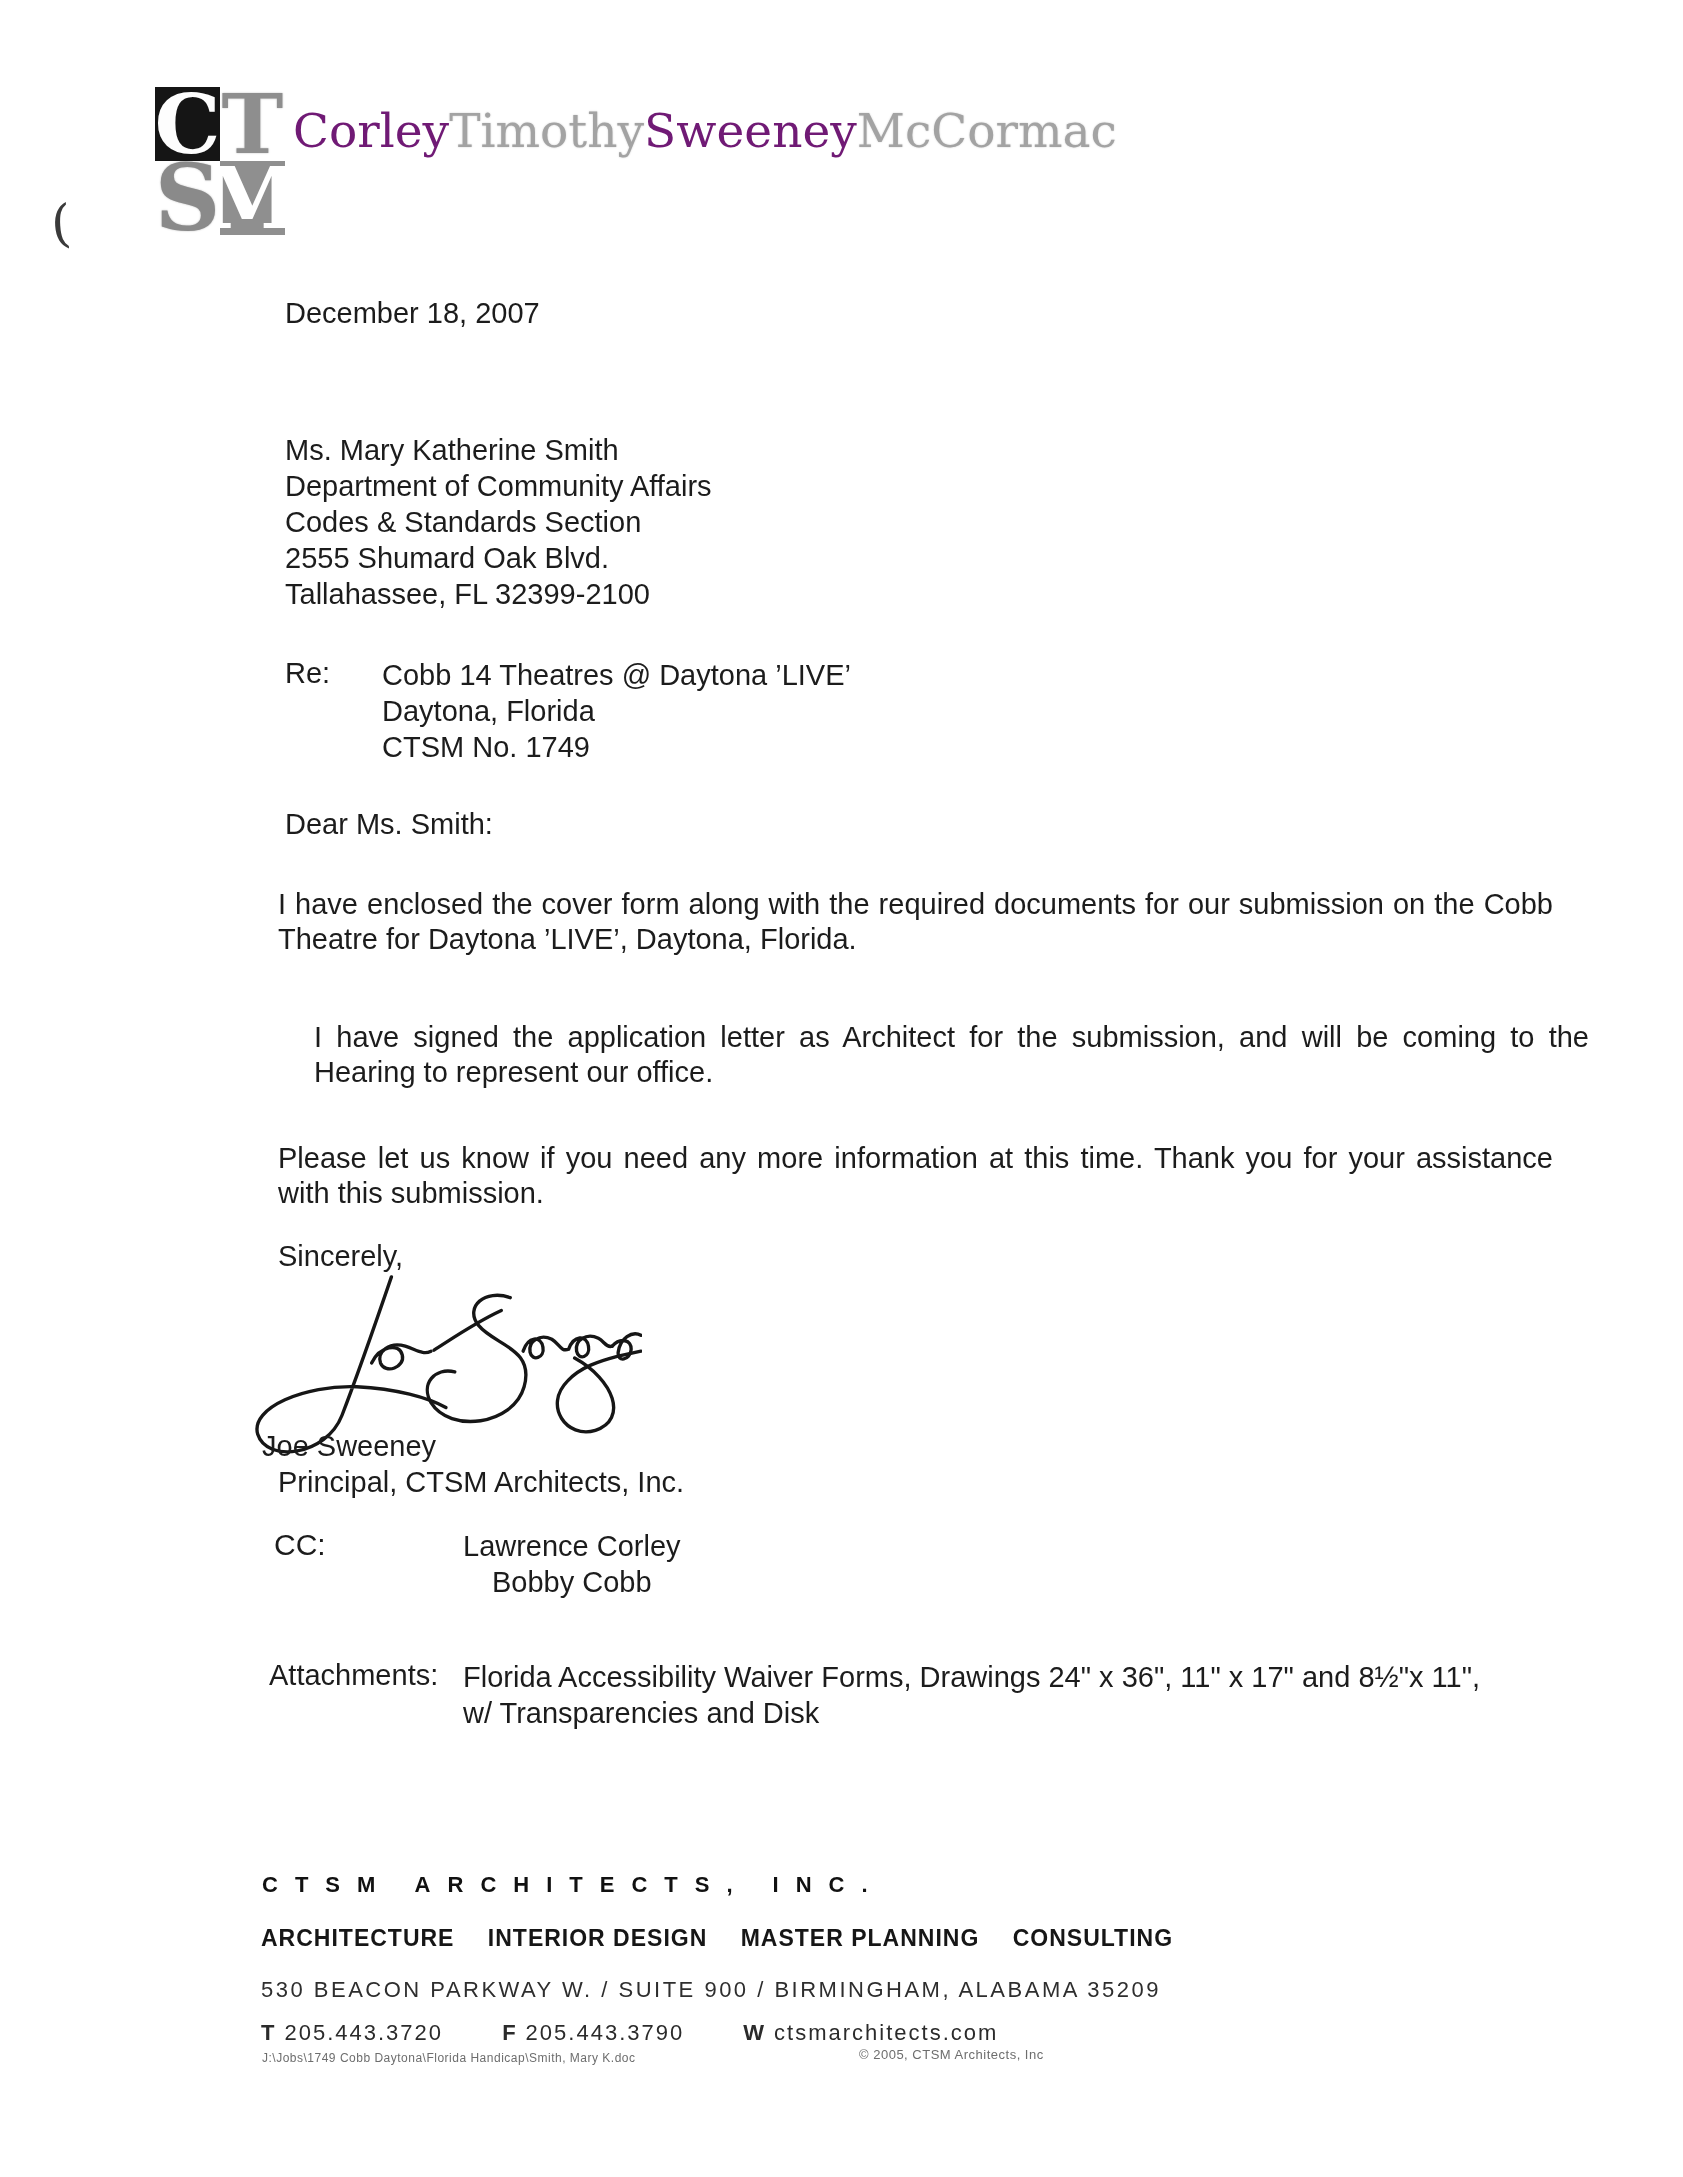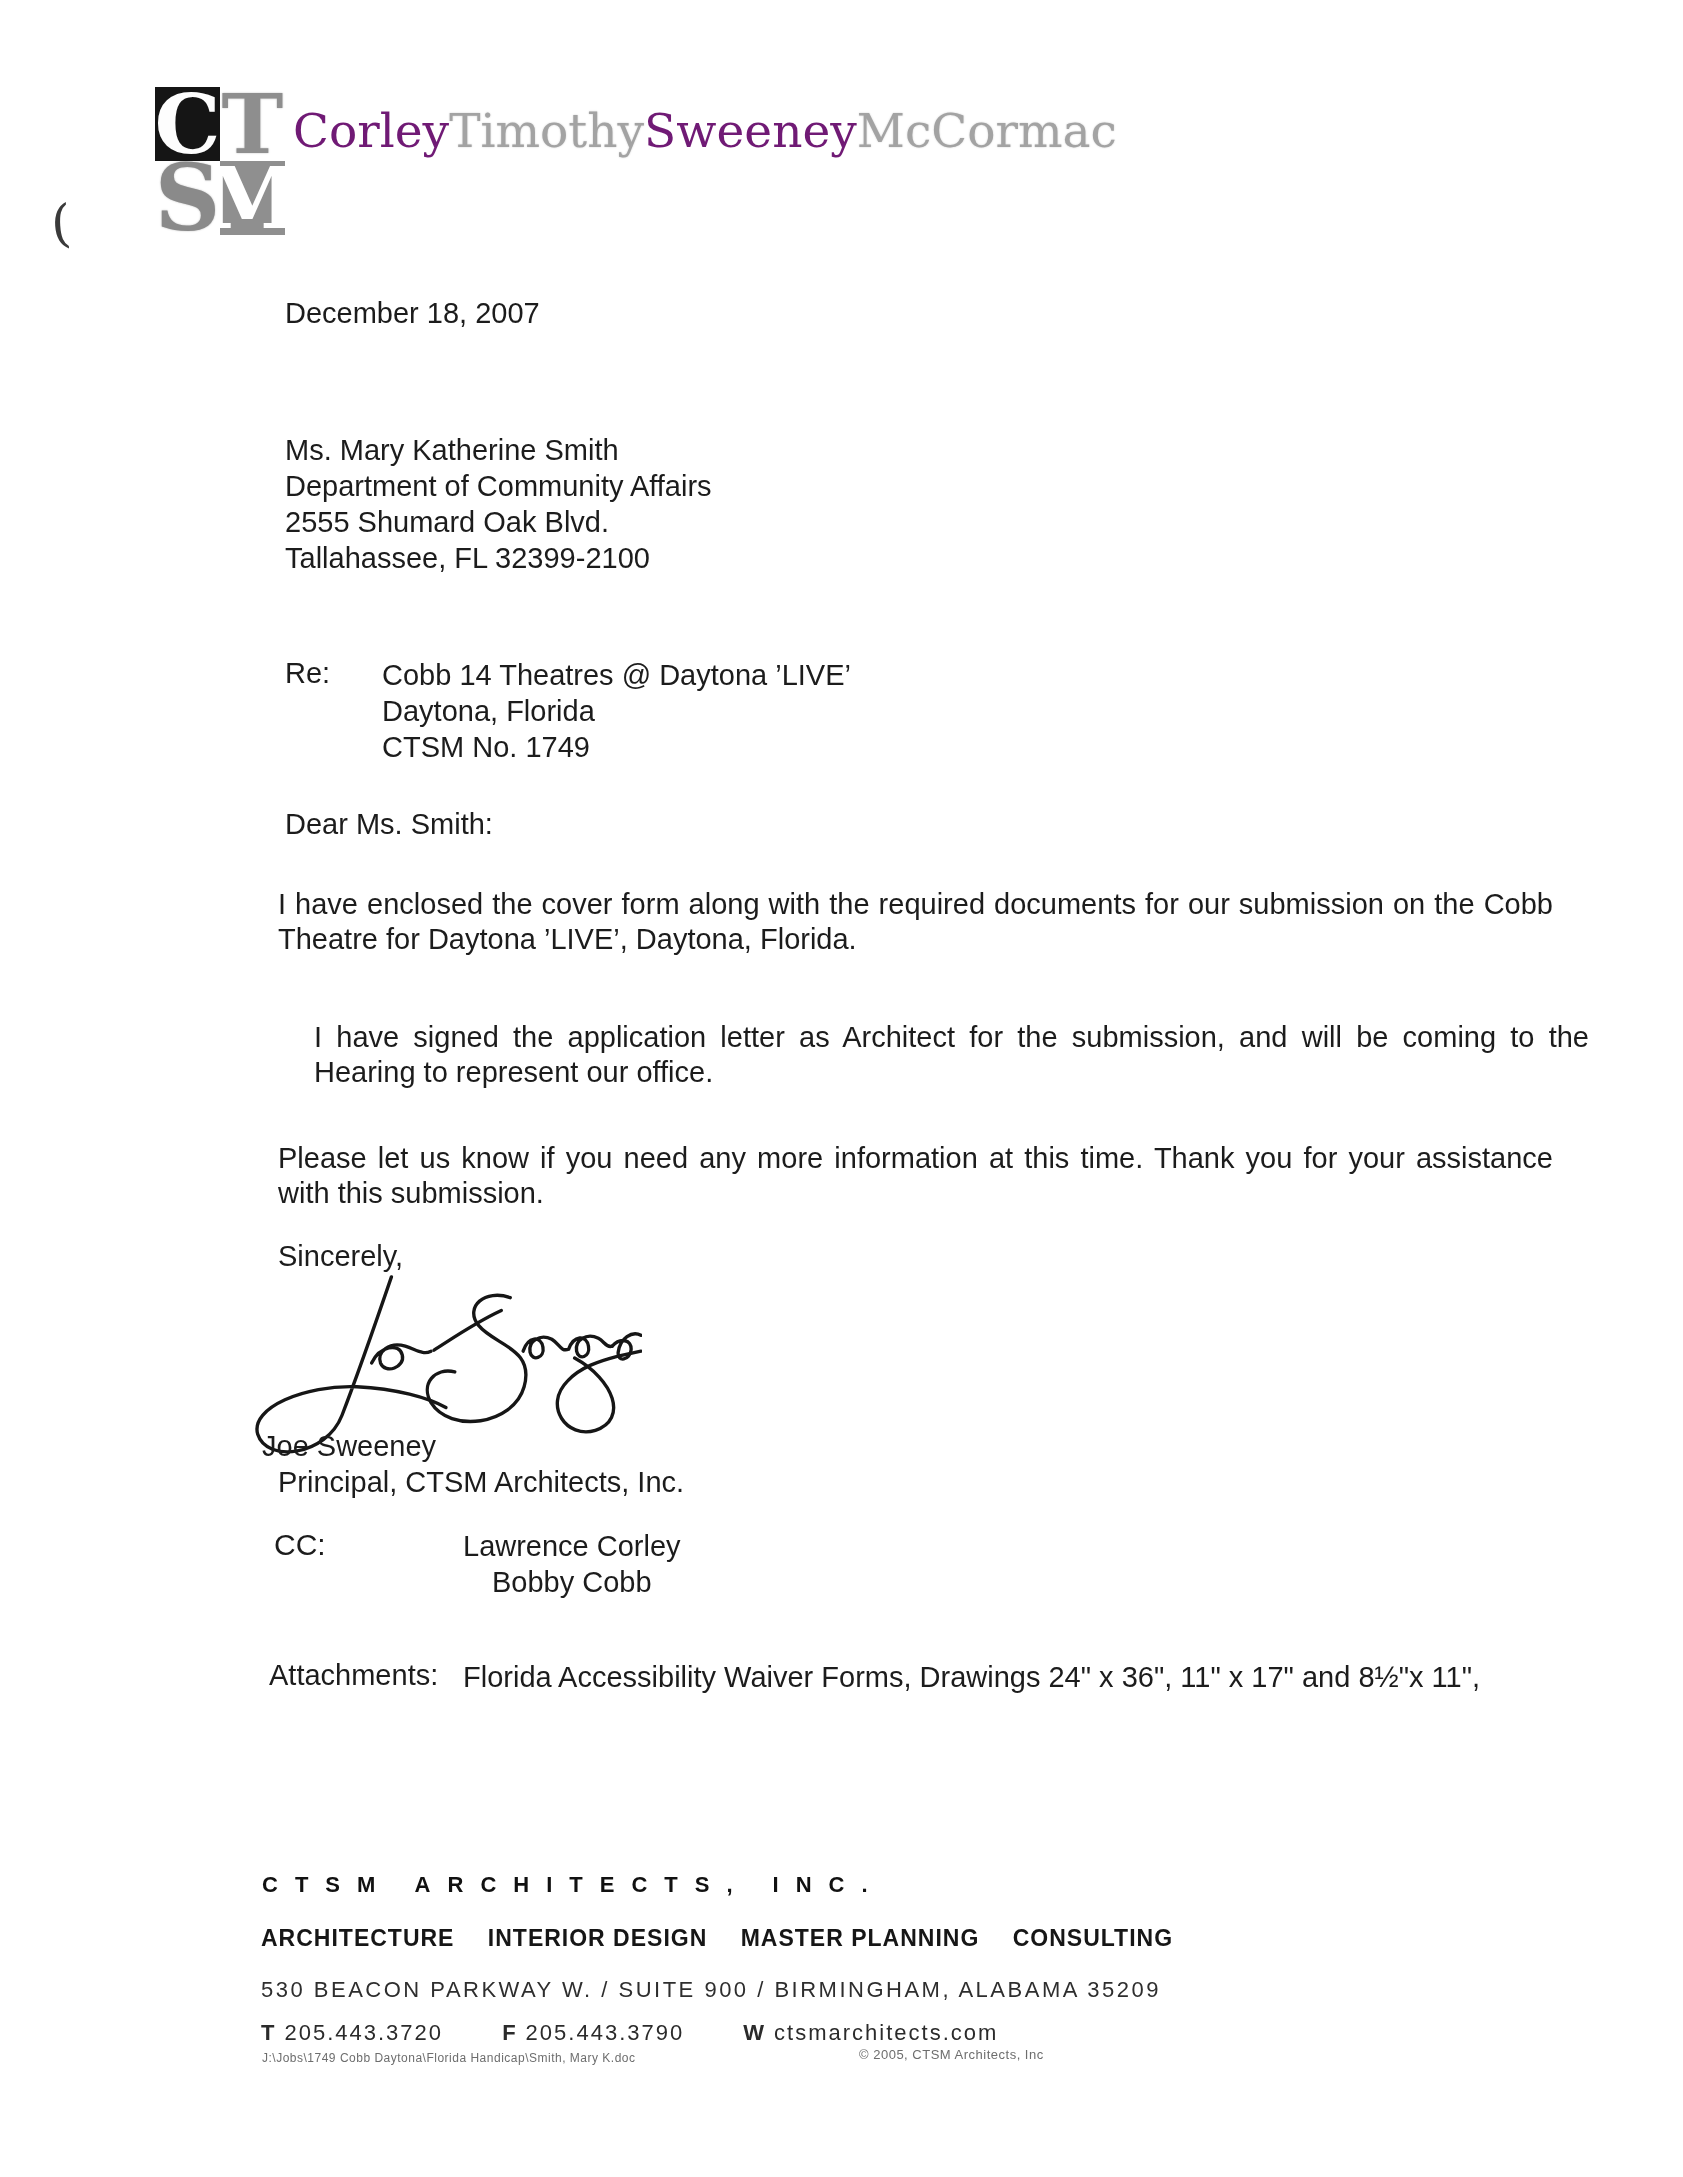--- a/index.html
+++ b/index.html
@@ -84,20 +84,21 @@
 
   <div class="firm-name">
     <span class="dark">Corley</span><span class="light">Timothy</span><span class="dark">Sweeney</span><span class="light">McCormac</span>
   </div>
 
   <div class="date">December 18, 2007</div>
 
   <div class="recipient">
     <div>Ms. Mary Katherine Smith</div>
     <div>Department of Community Affairs</div>
+    <div>Codes &amp; Standards Section</div>
     <div>2555 Shumard Oak Blvd.</div>
     <div>Tallahassee, FL 32399-2100</div>
   </div>
 
   <div class="re-label">Re:</div>
   <div class="re-lines">
     <div>Cobb 14 Theatres @ Daytona ’LIVE’</div>
     <div>Daytona, Florida</div>
     <div>CTSM No. 1749</div>
   </div>
@@ -127,20 +128,21 @@
 
   <div class="cc-label">CC:</div>
   <div class="cc-names">
     <div>Lawrence Corley</div>
     <div>Bobby Cobb</div>
   </div>
 
   <div class="att-label">Attachments:</div>
   <div class="att-lines">
     <div>Florida Accessibility Waiver Forms, Drawings 24" x 36", 11" x 17" and  8½"x 11",</div>
+    <div>w/ Transparencies and Disk</div>
   </div>
 
   <div class="ft-company">CTSM ARCHITECTS, INC.</div>
 
   <div class="ft-services">
     <span>ARCHITECTURE</span>
     <span>INTERIOR DESIGN</span>
     <span>MASTER PLANNING</span>
     <span>CONSULTING</span>
   </div>

